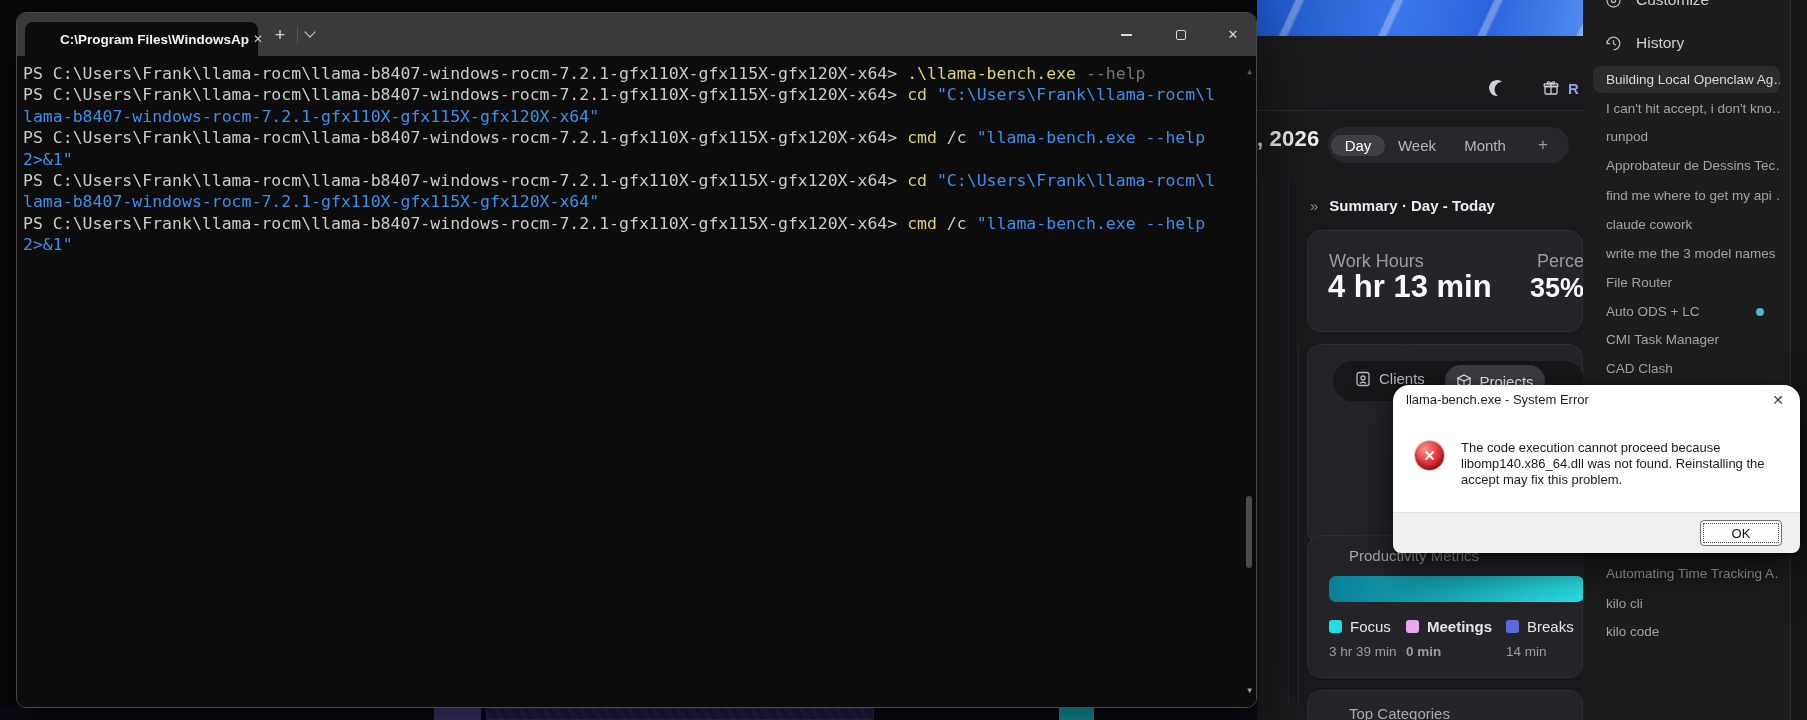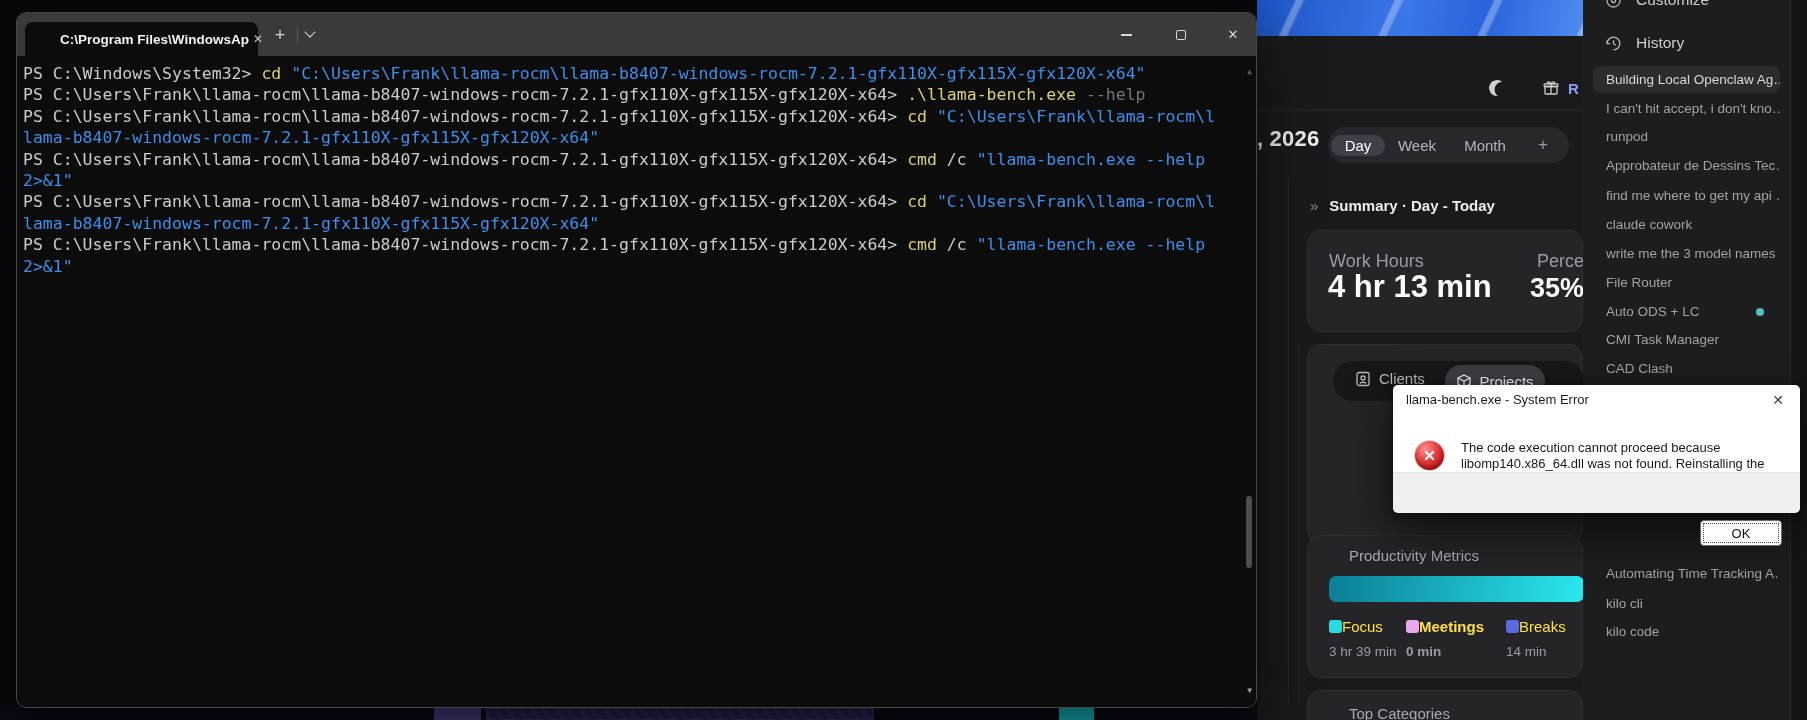--- a/index.html
+++ b/index.html
@@ -47,21 +47,21 @@
   .tabrow { position:absolute; left:25px; top:16px; width:251px; height:40px; background:#17171a; border-radius:20px; }
   .tab-clients { position:absolute; left:22px; top:9px; display:flex; align-items:center; gap:8px;
                  color:#b9b9bf; font-size:15px; }
   .tab-projects { position:absolute; left:112px; top:4px; width:100px; height:32px; background:#3c3c42;
                   border-radius:16px; display:flex; align-items:center; justify-content:center; gap:7px;
                   color:#ececf0; font-size:15px; }
   .card3 { top:535px; height:143px; }
   .prod-title { position:absolute; left:8px; top:11px; font-size:15px; color:#a9a9b2;margin-left:33px; }
   .prod-bar { position:absolute; left:21px; top:40px; width:255px; height:26px; border-radius:7px; }
   .leg-col { position:absolute; top:82px; }
-  .leg-head { display:flex; align-items:center; gap:0; font-size:15px; color:#fde047; }
+  .leg-head { display:flex; align-items:center; gap:8px; font-size:15px; color:#e5e5e5; }
   .leg-sw { width:13px; height:13px; border-radius:3px; }
   .leg-val { margin-top:9px; font-size:13.5px; color:#9b9ba3; }
   .card4 { top:690px; height:60px; }
 
   
   .sidebar { position:absolute; left:1583px; top:0; width:207px; height:720px; background:#1d1d1d; z-index:3; }
   .sb-head { position:absolute; display:flex; align-items:center; gap:14px; color:#cdcdd2; font-size:15.5px; }
   .sb-head svg { flex:none; }
   .head-customize { left:22px; top:-9px; }
   .head-history { left:22px; top:34px; }
@@ -96,22 +96,22 @@
             border-radius:0 0 9px 9px; overflow:hidden;
             font-family:"DejaVu Sans Mono","Liberation Mono",monospace;
             font-size:16.5px; line-height:21.4px; color:#cccccc; }
   #term-lines { position:absolute; left:6px; top:7px; right:22px; }
   .tline { white-space:pre; height:21.4px; }
   .sb-up   { position:absolute; right:4px; top:5px;    font-size:8px; color:#5c5c5c; }
   .sb-down { position:absolute; right:4px; bottom:6px; font-size:8px; color:#9a9a9a; }
   .sb-thumb{ position:absolute; right:4px; top:440px; width:6px; height:72px; background:#4c4c4c; border-radius:3px; }
 
   
-  .dialog { position:absolute; left:1393px; top:385px; width:407px; height:128px; background:#ffffff;
-            border-radius:5px; box-shadow:0 18px 45px rgba(0,0,0,.6), 0 2px 8px rgba(0,0,0,.35); z-index:10; }
+  .dialog { position:absolute; left:1393px; top:385px; width:407px; height:168px; background:#ffffff;
+            border-radius:16px; box-shadow:0 18px 45px rgba(0,0,0,.6), 0 2px 8px rgba(0,0,0,.35); z-index:10; }
   .d-title { position:absolute; left:13px; top:0; height:28px; line-height:29px; font-size:13px; color:#1c1c1c; }
   .d-close { position:absolute; right:10px; top:4px; width:24px; height:22px; display:flex;
              align-items:center; justify-content:center; font-size:14px; color:#3c3c3c; }
   .d-icon { position:absolute; left:22px; top:56px; width:29px; height:29px; border-radius:50%;
             background:radial-gradient(circle at 35% 28%, #ff9090, #e23b3b 45%, #b40f0f 82%);
             box-shadow:inset 0 -3px 4px rgba(0,0,0,.25), 0 0 0 1px #e2c9c9;
             display:flex; align-items:center; justify-content:center;
             color:#fff; font-size:15px; font-weight:700; }
   .d-msg { position:absolute; left:68px; top:55px; width:325px; font-size:13px; line-height:15.8px; color:#1a1a1a; }
   .d-footer { position:absolute; left:0; right:0; bottom:0; height:41px; background:#f0f0f0;
@@ -276,21 +276,20 @@
       <span class="cap cap-min">
           <span class="minbar"></span>
         </span>
       <span class="cap cap-max">
           <span class="maxbox"></span>
         </span>
       <span class="cap cap-close">✕</span>
     </div>
     <div class="t-body">
       <div id="term-lines">
-          <div class="tline"><span style="color: rgb(204, 204, 204);">PS C:\Windows\System32&gt; </span><span style="color: rgb(220, 208, 122);">cd</span><span style="color: rgb(204, 204, 204);"> </span><span style="color: rgb(63, 143, 234);">"C:\Users\Frank\llama-rocm\llama-b8407-windows-rocm-7.2.1-gfx110X-gfx115X-gfx120X-x64"</span></div>
           <div class="tline"><span style="color: rgb(204, 204, 204);">PS C:\Users\Frank\llama-rocm\llama-b8407-windows-rocm-7.2.1-gfx110X-gfx115X-gfx120X-x64&gt; </span><span style="color: rgb(220, 208, 122);">.\llama-bench.exe</span><span style="color: rgb(204, 204, 204);"> </span><span style="color: rgb(118, 118, 118);">--help</span></div>
           <div class="tline"><span style="color: rgb(204, 204, 204);">PS C:\Users\Frank\llama-rocm\llama-b8407-windows-rocm-7.2.1-gfx110X-gfx115X-gfx120X-x64&gt; </span><span style="color: rgb(220, 208, 122);">cd</span><span style="color: rgb(204, 204, 204);"> </span><span style="color: rgb(63, 143, 234);">"C:\Users\Frank\llama-rocm\l</span></div>
           <div class="tline"><span style="color: rgb(63, 143, 234);">lama-b8407-windows-rocm-7.2.1-gfx110X-gfx115X-gfx120X-x64"</span></div>
           <div class="tline"><span style="color: rgb(204, 204, 204);">PS C:\Users\Frank\llama-rocm\llama-b8407-windows-rocm-7.2.1-gfx110X-gfx115X-gfx120X-x64&gt; </span><span style="color: rgb(220, 208, 122);">cmd</span><span style="color: rgb(204, 204, 204);"> /c </span><span style="color: rgb(63, 143, 234);">"llama-bench.exe --help</span></div>
           <div class="tline"><span style="color: rgb(63, 143, 234);">2&gt;&amp;1"</span></div>
           <div class="tline"><span style="color: rgb(204, 204, 204);">PS C:\Users\Frank\llama-rocm\llama-b8407-windows-rocm-7.2.1-gfx110X-gfx115X-gfx120X-x64&gt; </span><span style="color: rgb(220, 208, 122);">cd</span><span style="color: rgb(204, 204, 204);"> </span><span style="color: rgb(63, 143, 234);">"C:\Users\Frank\llama-rocm\l</span></div>
           <div class="tline"><span style="color: rgb(63, 143, 234);">lama-b8407-windows-rocm-7.2.1-gfx110X-gfx115X-gfx120X-x64"</span></div>
           <div class="tline"><span style="color: rgb(204, 204, 204);">PS C:\Users\Frank\llama-rocm\llama-b8407-windows-rocm-7.2.1-gfx110X-gfx115X-gfx120X-x64&gt; </span><span style="color: rgb(220, 208, 122);">cmd</span><span style="color: rgb(204, 204, 204);"> /c </span><span style="color: rgb(63, 143, 234);">"llama-bench.exe --help</span></div>
           <div class="tline"><span style="color: rgb(63, 143, 234);">2&gt;&amp;1"</span></div>
         </div>

